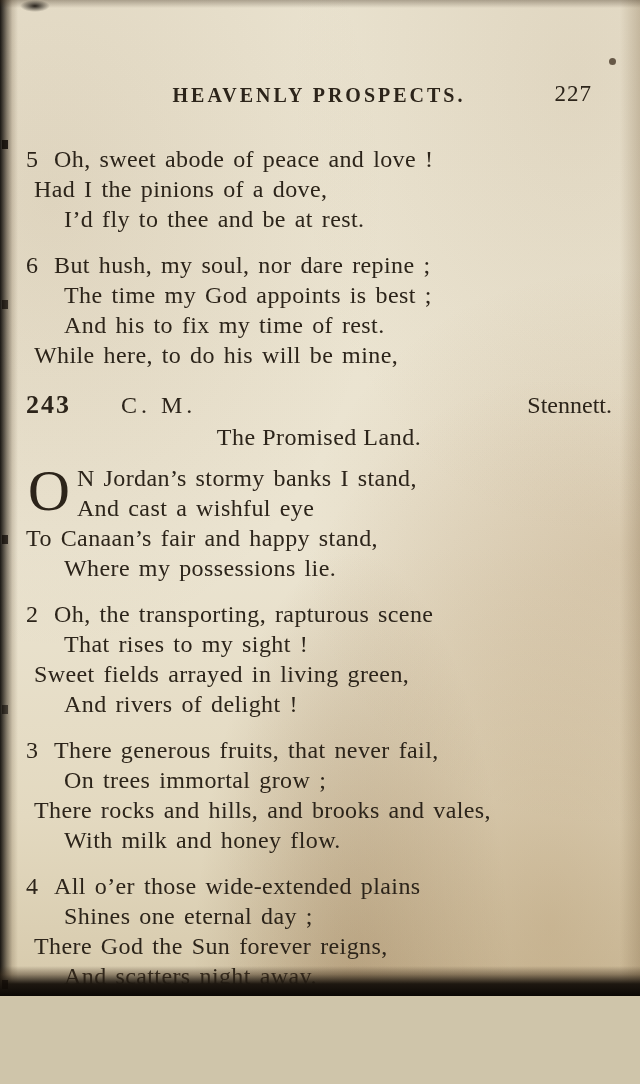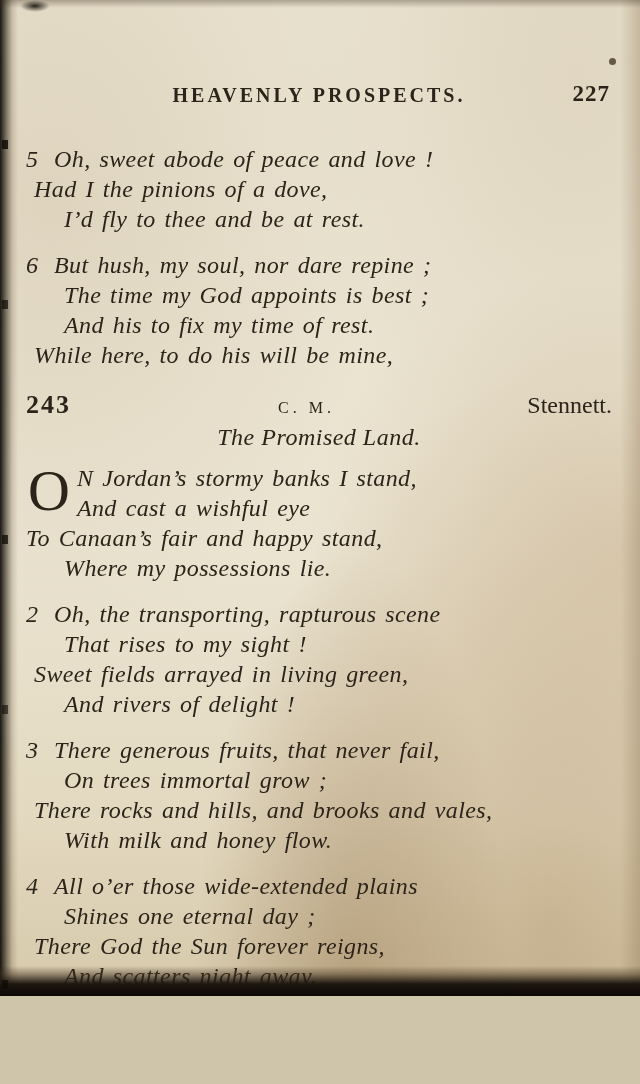--- a/index.html
+++ b/index.html
@@ -51,42 +51,41 @@
                0 840px 0 rgba(15,10,6,0.7);
   }
   
   .content { position:absolute; left:26px; right:28px; top:84px; z-index:2; }
   .header-row { position:relative; margin-bottom:30px; height:30px; }
   .running-head {
     display:block; text-align:center;
     font-weight:bold; font-size:20px; letter-spacing:3px;
   }
   .page-num {
-    position:absolute; right:2px; top:-3px;
-    font-size:23px; letter-spacing:1px;font-weight:bold;
+    position:absolute; right:20px; top:-3px;
+    font-size:23px; letter-spacing:1px;
   }
   .line {
     font-size:24px; line-height:30px;
     letter-spacing:0.4px; word-spacing:2.5px;
     white-space:nowrap;
-    font-style:italic;
   }
   .verse { margin-bottom:16px; }
   .vnum { display:inline-block; width:28px; }
   .indent { padding-left:38px; }
   .flush  { padding-left:8px; }
   .hymn-heading {
     display:flex; align-items:baseline;
     margin-top:20px; margin-bottom:4px;
   }
   .hymn-num { flex:0 0 95px; font-weight:bold; font-size:26px; letter-spacing:2px; }
-  .hymn-meter { flex:1; text-align:center; font-size:16px; letter-spacing:4px; }
+  .hymn-meter { flex:1; font-size:24px; letter-spacing:4px; }
   .hymn-author { flex:0 0 120px; text-align:right; font-size:24px; }
   .hymn-title {
-    text-align:center; font-style:italic; font-size:24px;
+    text-align:center; font-size:24px;
     margin-bottom:12px; letter-spacing:0.5px;
   }
   .dropcap {
     float:left; font-size:58px; line-height:52px; height:56px;
     margin:2px 7px 0 2px;
   }
   .clearfix { clear:left; }
 </style>
 </head>
 <body>

